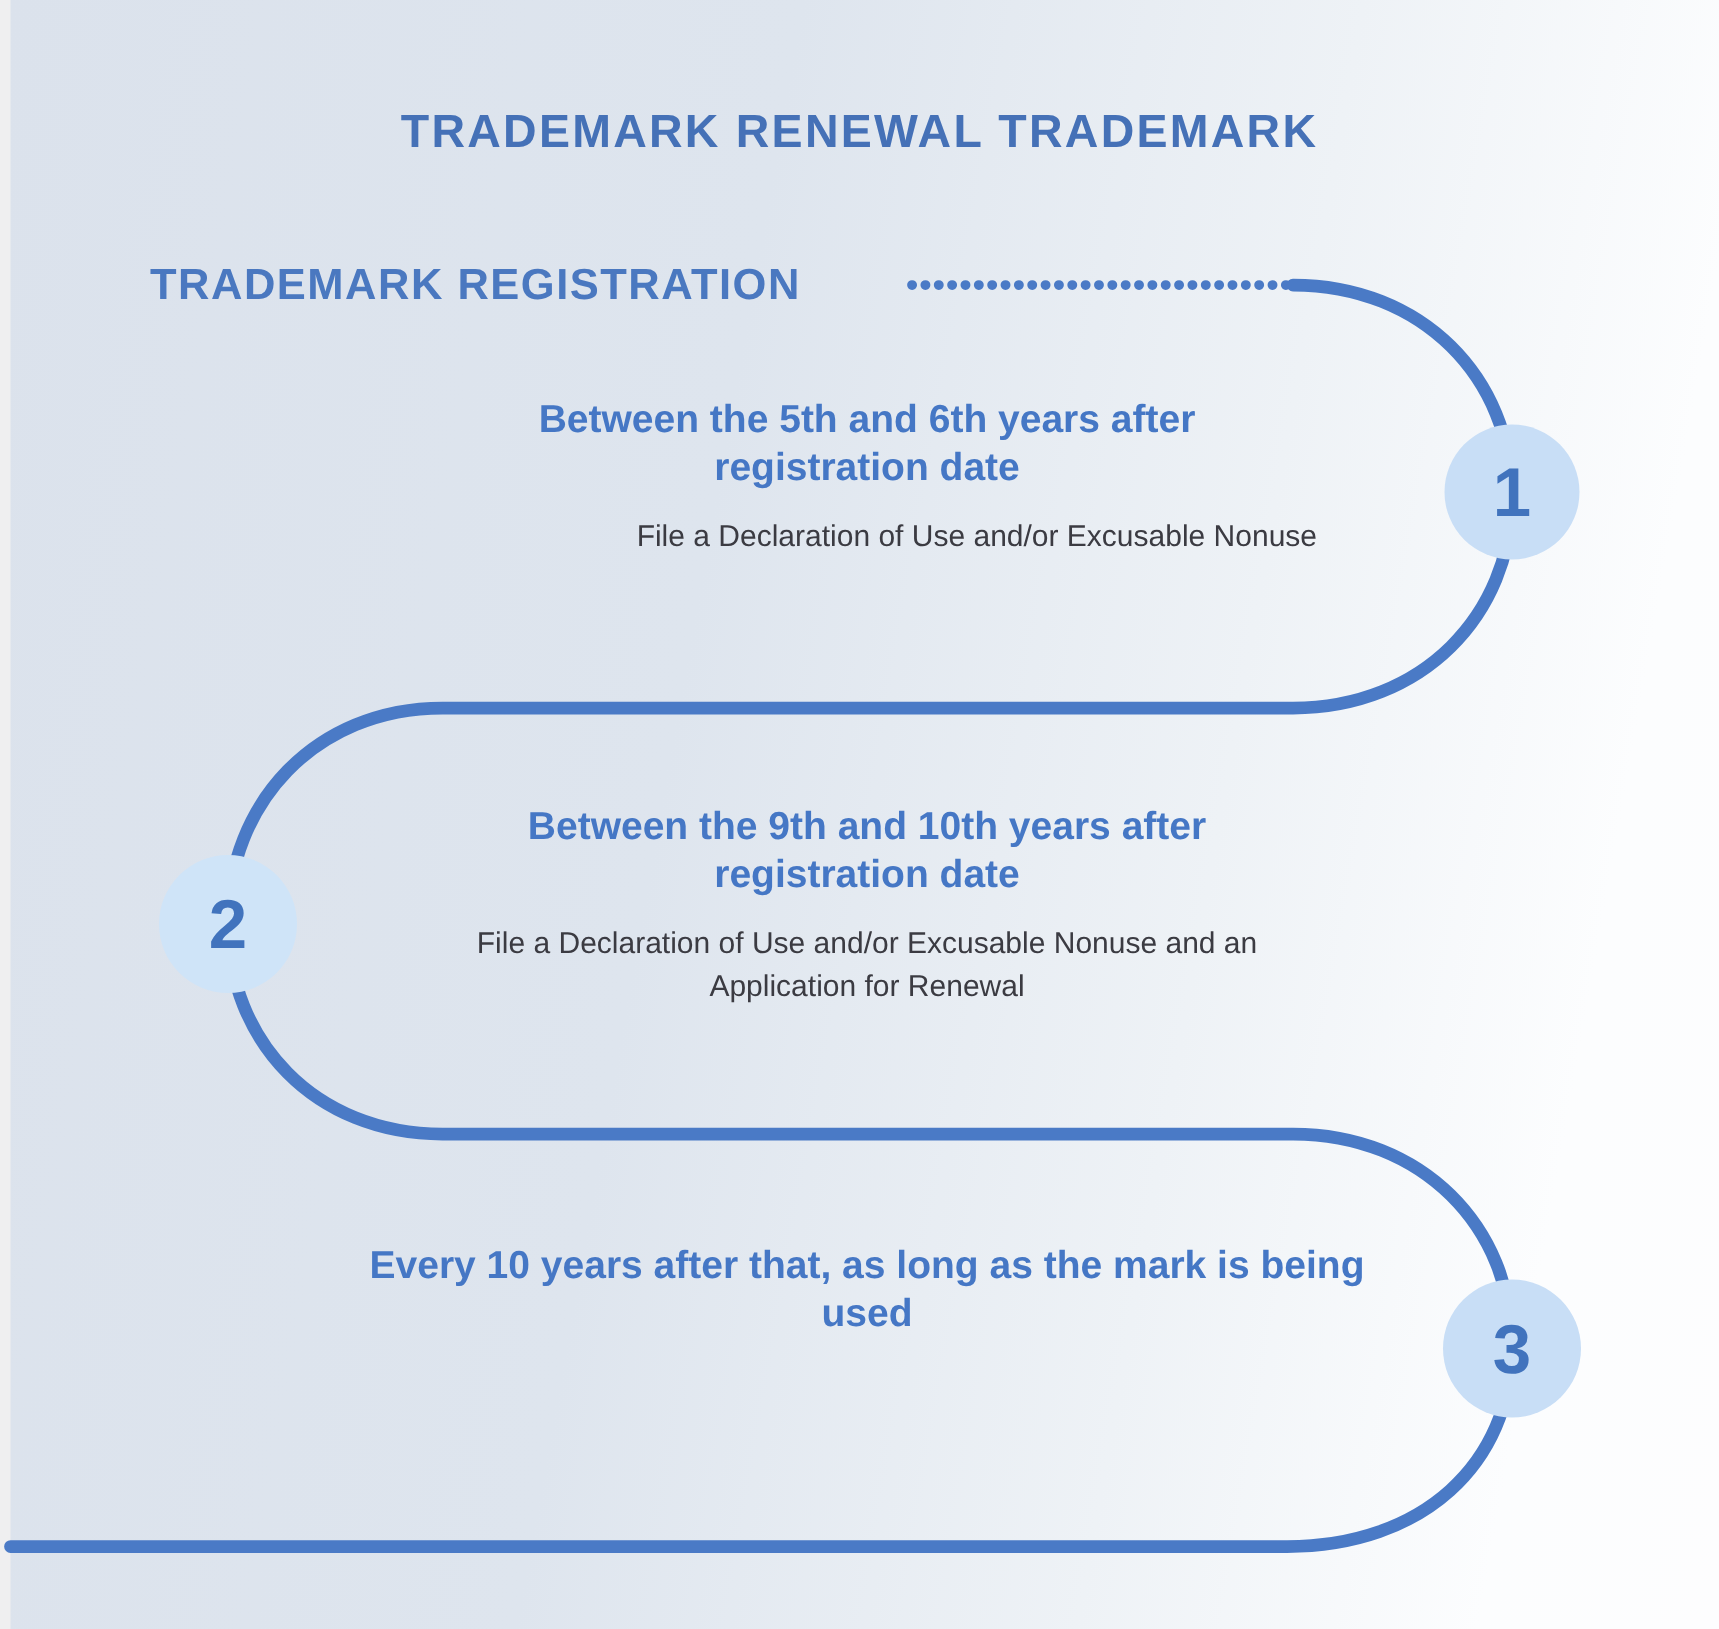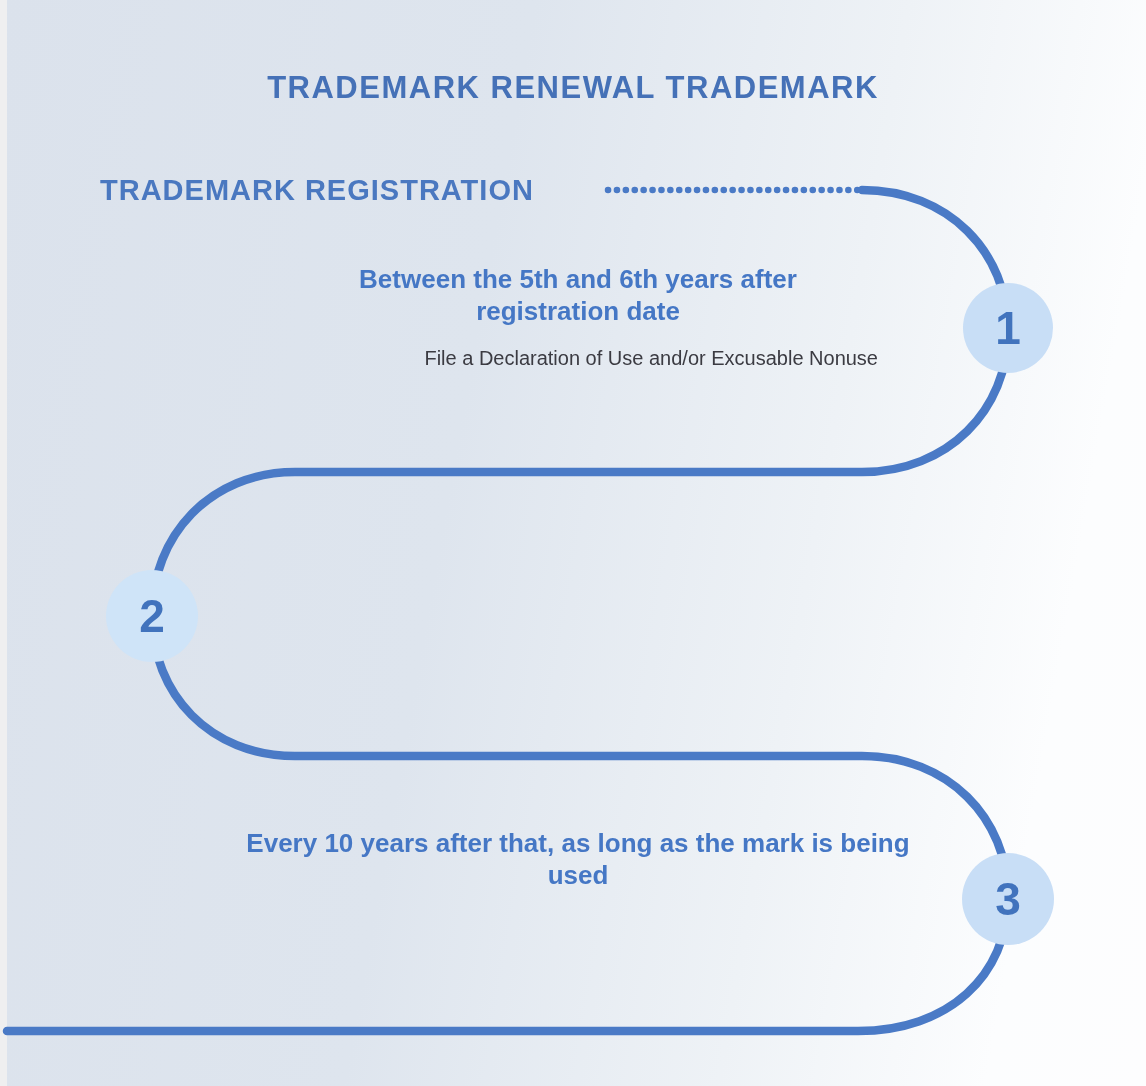--- a/index.html
+++ b/index.html
@@ -119,20 +119,22 @@
   <h1 class="page-title">TRADEMARK RENEWAL TRADEMARK</h1>
 
   <h2 class="start-label">TRADEMARK REGISTRATION</h2>
 
   <section class="step step-1">
     <h3>Between the 5th and 6th years after registration date</h3>
     <p>File a Declaration of Use and/or Excusable Nonuse</p>
   </section>
 
   <section class="step step-2">
+    <h3>Between the 9th and 10th years after registration date</h3>
+    <p>File a Declaration of Use and/or Excusable Nonuse and an Application for Renewal</p>
   </section>
 
   <section class="step step-3">
     <h3>Every 10 years after that, as long as the mark is being used</h3>
   </section>
 
   <div class="node node-1">
     <span>1</span>
   </div>
   <div class="node node-2">

